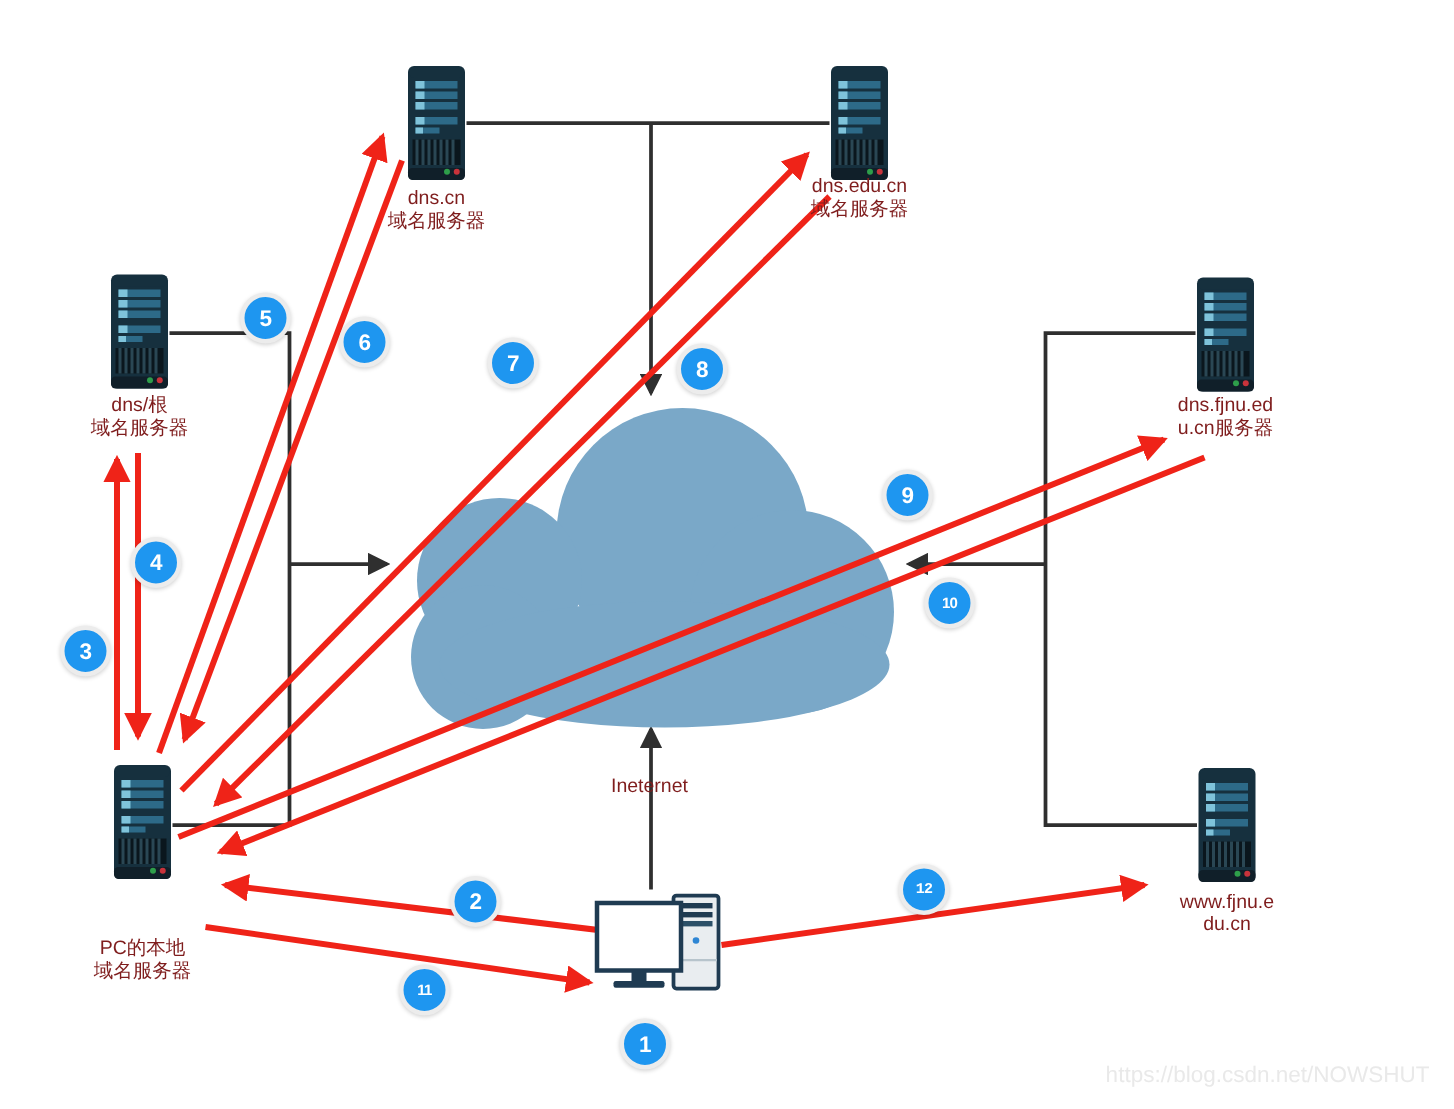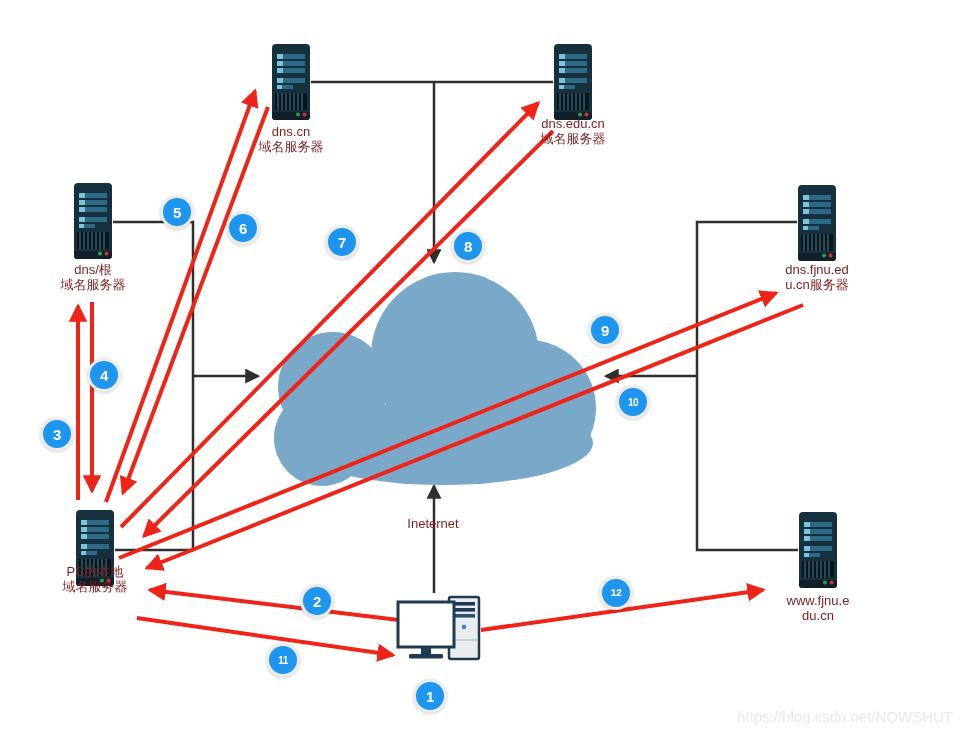--- a/index.html
+++ b/index.html
@@ -149,21 +149,21 @@
     <div>域名服务器</div>
   </div>
   <div class="lbl" style="left:93px;top:262px;">
     <div>dns/根</div>
     <div>域名服务器</div>
   </div>
   <div class="lbl" style="left:817px;top:262px;">
     <div>dns.fjnu.ed</div>
     <div>u.cn服务器</div>
   </div>
-  <div class="lbl" style="left:95px;top:564px;">
+  <div class="lbl" style="left:95px;top:624px;">
     <div>PC的本地</div>
     <div>域名服务器</div>
   </div>
   <div class="lbl" style="left:818px;top:593px;">
     <div>www.fjnu.e</div>
     <div>du.cn</div>
   </div>
   <div class="lbl" style="left:435px;top:666px;margin-top:28px;">
     <div>PC</div>
   </div>

